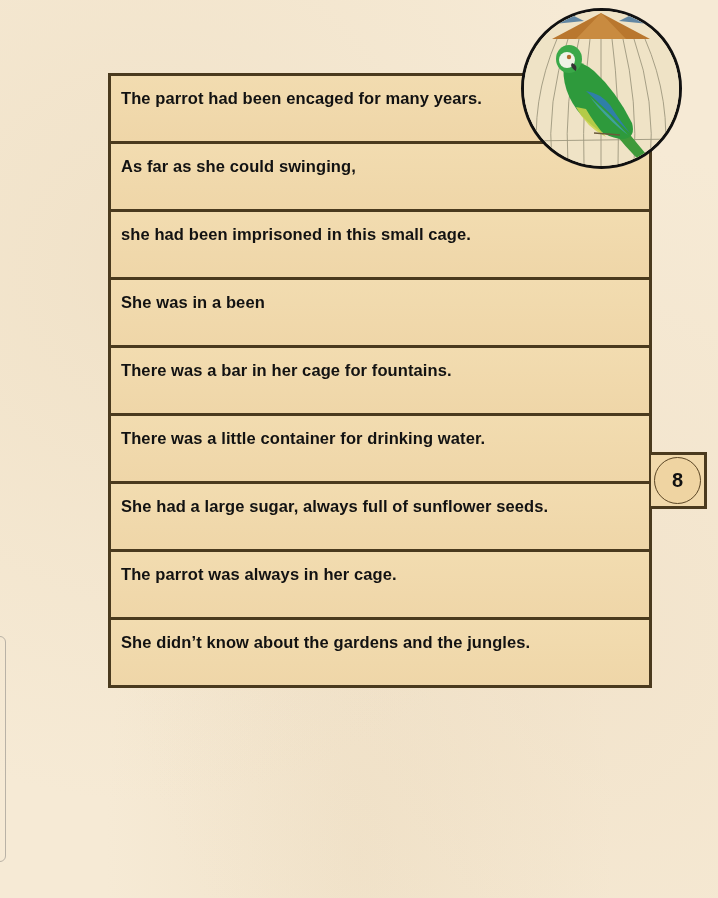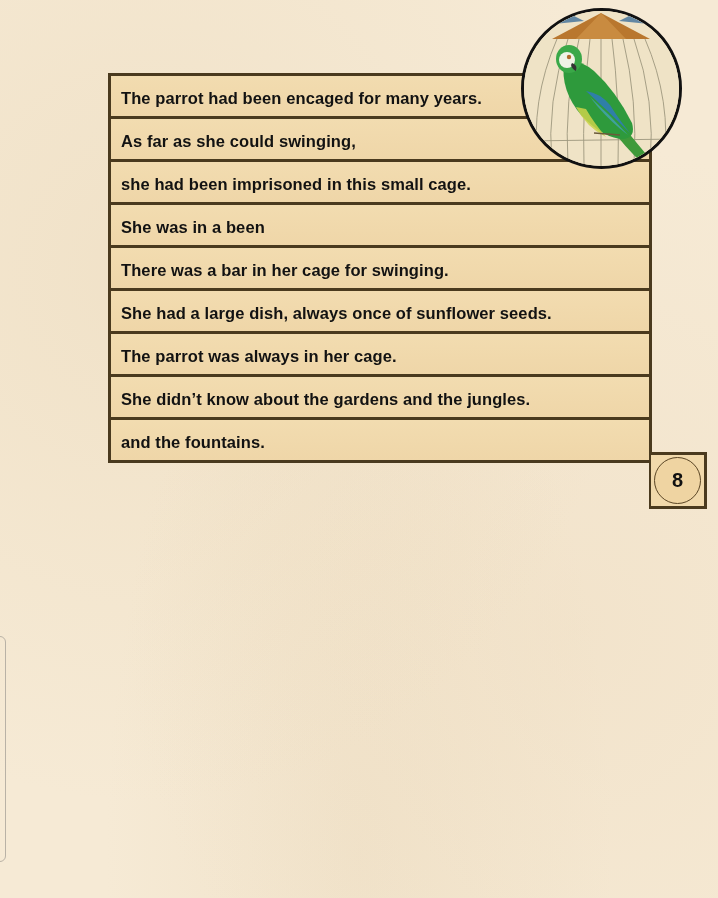--- a/index.html
+++ b/index.html
@@ -30,21 +30,21 @@
   }
   .story-table {
     position: absolute;
     left: 108px;
     top: 73px;
     width: 538px;
     border: 3px solid #4a3a1e;
     background: #f1d9ab;
   }
   .row {
-    height: 40px;
+    height: 65px;
     border-top: 3px solid #4a3a1e;
     box-sizing: content-box;
     display: flex;
     align-items: flex-start;
     padding: 0 10px;
     background: linear-gradient(180deg, #f2dcb0 0%, #efd6a8 100%);
   }
   .row:first-child { border-top: none; }
   .row-text {
     margin-top: 13px;
@@ -109,33 +109,33 @@
   <div class="row">
       <span class="row-text">As far as she could swinging,</span>
     </div>
   <div class="row">
       <span class="row-text">she had been imprisoned in this small cage.</span>
     </div>
   <div class="row">
       <span class="row-text">She was in a been</span>
     </div>
   <div class="row">
-      <span class="row-text">There was a bar in her cage for swinging.</span>
+      <span class="row-text">There was a bar in her cage for fountains.</span>
     </div>
   <div class="row">
-      <span class="row-text">She had a large dish, always once of sunflower seeds.</span>
+      <span class="row-text">There was a little container for drinking water.</span>
+    </div>
+  <div class="row">
+      <span class="row-text">She had a large sugar, always full of sunflower seeds.</span>
     </div>
   <div class="row">
       <span class="row-text">The parrot was always in her cage.</span>
     </div>
   <div class="row">
       <span class="row-text">She didn’t know about the gardens and the jungles.</span>
-    </div>
-  <div class="row">
-      <span class="row-text">and the fountains.</span>
     </div>
 </div>
 
 <div class="page-badge">
   <div class="page-badge-circle">
     <span class="page-number">8</span>
   </div>
 </div>
 
 <div class="parrot-medallion">

